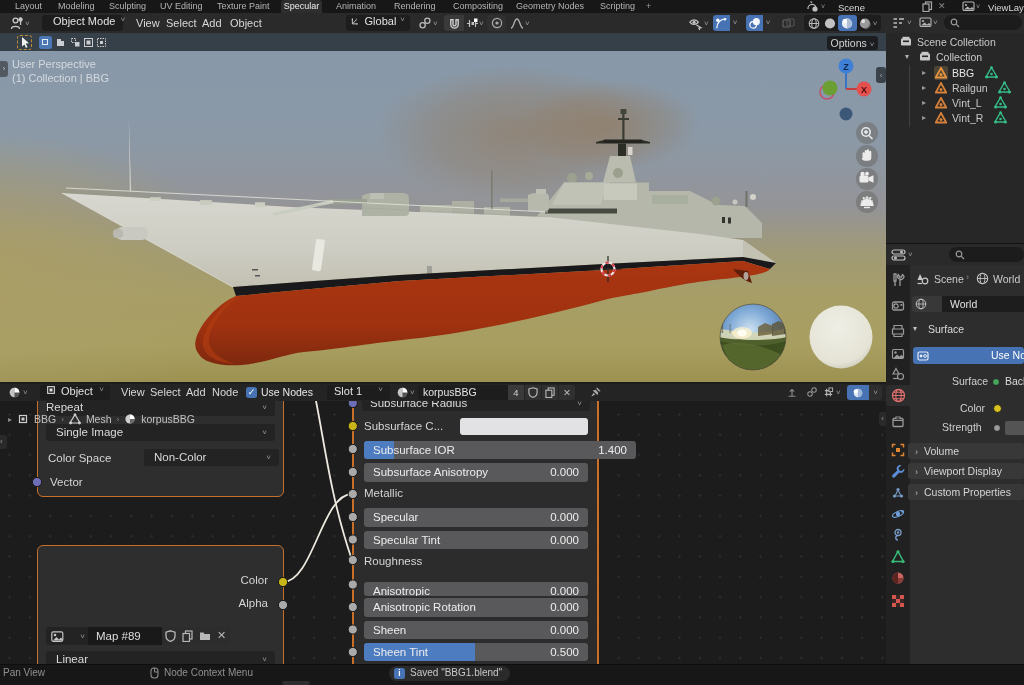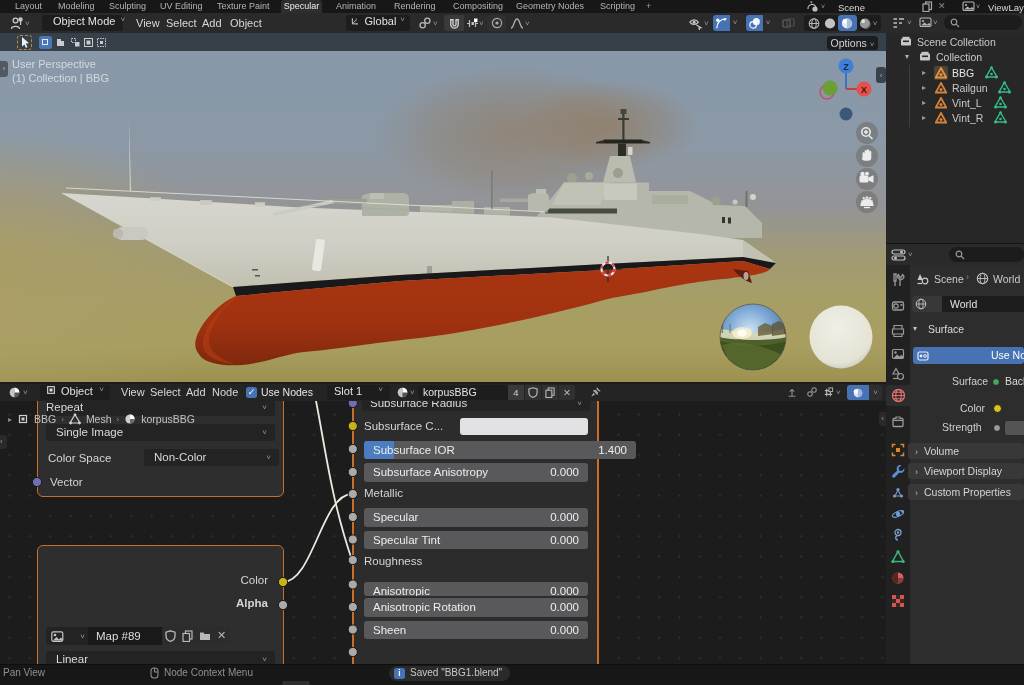--- a/index.html
+++ b/index.html
@@ -597,21 +597,21 @@
         <circle cx="6" cy="6" r="4.6" fill="#cfcfcf"></circle>
         <path d="M6,1.4 A4.6,4.6 0 0 1 6,10.6 Z" fill="#6a6a6a"></path>
         <path d="M6,6 L6,1.4 A4.6,4.6 0 0 1 10.6,6 Z" fill="#fff"></path>
       </svg>
       <span>korpusBBG</span>
     </div>
 
     <div class="abs" style="left:37px;top:144px;width:247px;height:125px;background:#2e2e2f;
       border:1.6px solid #c8702a;border-radius:6px 6px 0 0;"></div>
     <div class="nlabel" style="left:0;top:173px;width:268px;text-align:right;">Color</div>
-    <div class="nlabel" style="left:0;top:196px;width:268px;text-align:right;font-weight:bold;">Alpha</div>
+    <div class="nlabel" style="left:0;top:196px;width:268px;text-align:right;">Alpha</div>
     <div class="abs" style="left:46px;top:226px;width:42px;height:18px;background:#232323;border-radius:3px 0 0 3px;">
       <svg width="13" height="13" viewBox="0 0 13 13" style="margin:2.5px 0 0 5px;">
         <rect x="0.8" y="1.8" width="11" height="9.5" rx="1.5" fill="none" stroke="#c5c5c5" stroke-width="1.2"></rect>
         <circle cx="4" cy="5" r="1.3" fill="#c5c5c5"></circle>
         <path d="M2,10.5 L5.5,7 L8,9.5 L10,7.5 L11.5,9.5 L11.5,10.5 Z" fill="#c5c5c5"></path>
       </svg>
       <span class="chev" style="position:absolute;right:3px;top:5px;">˅</span></div>
     <div class="abs" style="left:88px;top:226px;width:74px;height:18px;background:#191919;color:#dedede;
       font-size:11.5px;line-height:18px;"><span style="margin-left:8px;">Map #89</span></div>
     <div class="abs" style="left:162px;top:226px;width:17px;height:18px;background:#2c2c2c;">
@@ -662,20 +662,25 @@
       <div class="val">0.000</div>
     </div>
     <div class="slider" style="left:364px;top:197px;width:224px;height:18.5px;">
       <div class="lab">Anisotropic Rotation</div>
       <div class="val">0.000</div>
     </div>
     <div class="slider" style="left:364px;top:219.5px;width:224px;height:18.5px;padding-left:14px;">
       <div class="lab">Sheen</div>
       <div class="val">0.000</div>
     </div>
+    <div class="slider" style="left:364px;top:241.5px;width:224px;height:18.5px;">
+      <div class="fill" style="width:111px;"></div>
+      <div class="lab">Sheen Tint</div>
+      <div class="val">0.500</div>
+    </div>
 
     <svg class="abs" style="left:0;top:0;" width="886" height="263" viewBox="0 0 886 263">
       <path d="M316,0 C325,45 331,98 352,159" stroke="#ece8de" stroke-width="1.8" fill="none"></path>
       <path d="M283,181 C313,181 322,93 352,93" stroke="#ece8de" stroke-width="1.8" fill="none"></path>
       <g stroke="#191919" stroke-width="1">
         <circle cx="37" cy="81" r="4.6" fill="#6e6eb8"></circle>
         <circle cx="283" cy="181" r="4.6" fill="#c7b416"></circle>
         <circle cx="283" cy="204" r="4.6" fill="#aaaaaa"></circle>
         <circle cx="352.8" cy="2" r="4.6" fill="#6e6eb8"></circle>
         <circle cx="352.8" cy="25" r="4.6" fill="#c7b416"></circle>

